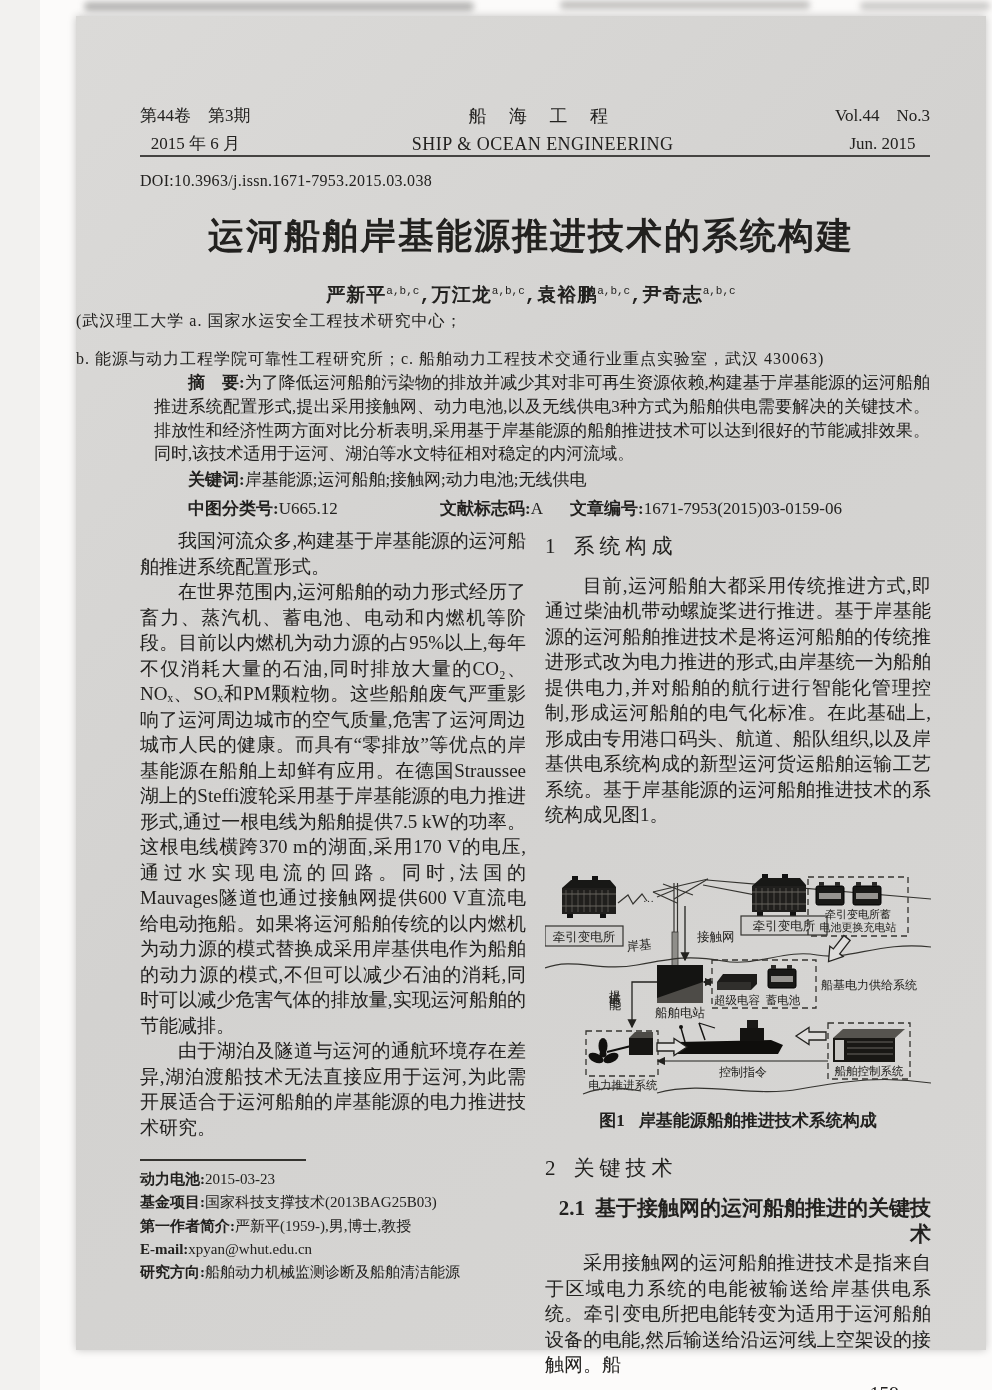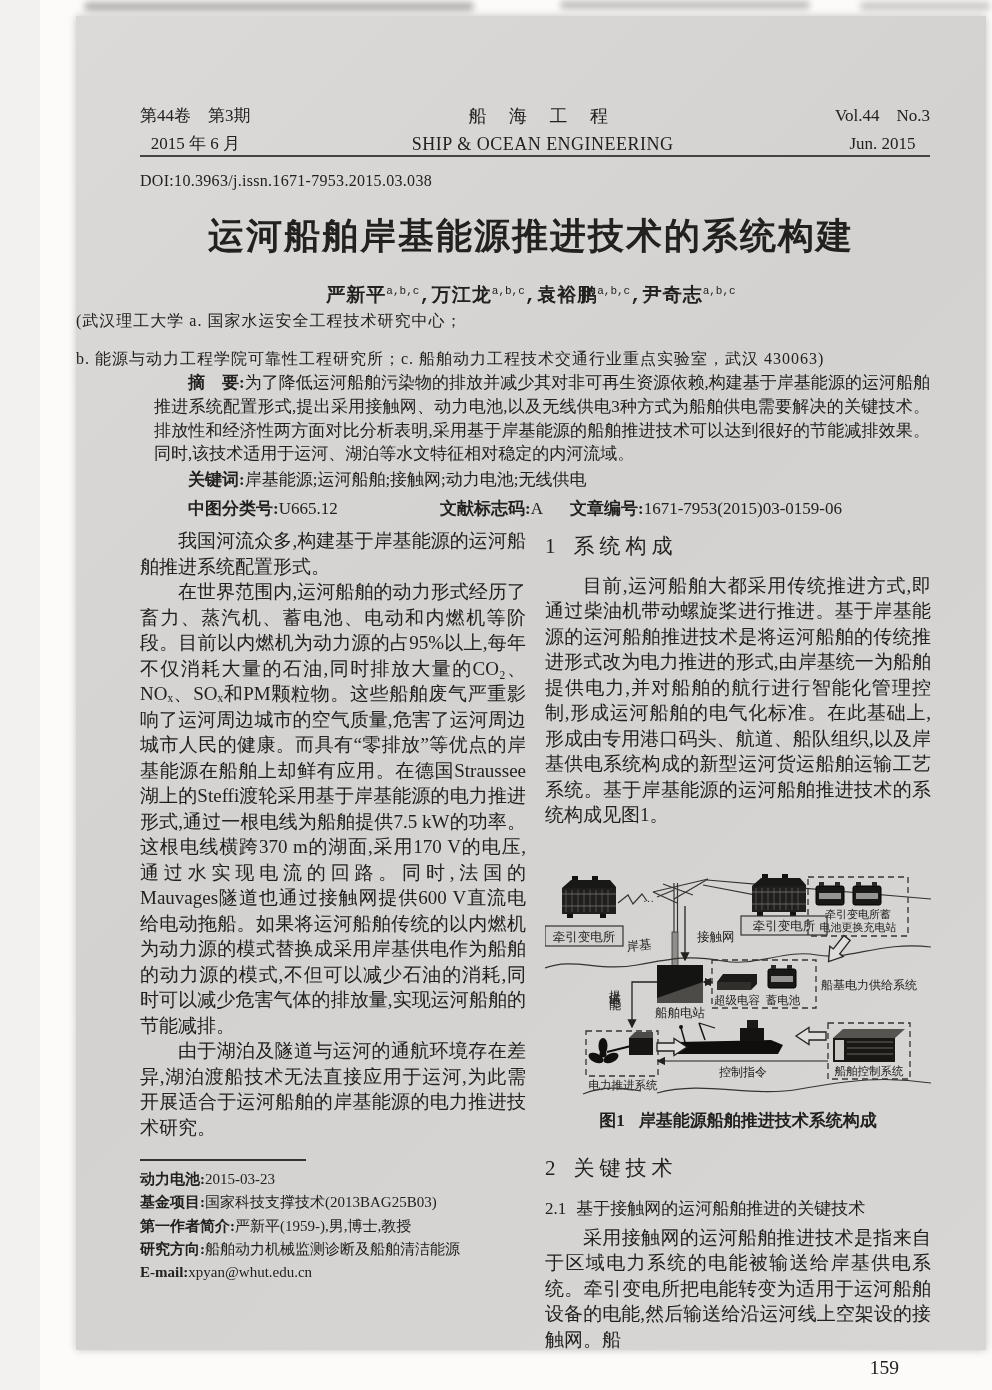--- a/index.html
+++ b/index.html
@@ -47,21 +47,21 @@
   .col-left{left:64px;} .col-right{left:469px;}
 
   .fnrule{margin-top:19px;width:166px;border-top:2px solid #34332f;}
   .fnote{margin-top:7px;font-size:15px;line-height:23.3px;text-align:left;}
   .fnote .lbl{font-weight:bold;}
 
   .h1{font-size:21px;margin:6px 0 13px;font-weight:normal;}
   .h1 .hn{margin-right:18px;}
   .h1 .ht{letter-spacing:5px;}
   .h2{margin-top:22px;}
-  .h21{font-size:17px;font-weight:normal;margin:15px 0 3px;text-align:left;}
+  .h21{font-size:21px;font-weight:bold;margin:15px 0 3px;text-align:right;}
   .h21 .hn{margin-right:10px;}
   .figwrap{margin-top:42px;}
   .figcap{text-align:center;font-weight:bold;font-size:17px;margin-top:2px;}
   .figcap .cn{margin-right:14px;}
   .pagenum{text-align:right;padding-right:32px;margin-top:3px;font-size:19.5px;}
 
   svg text{font-family:"Liberation Serif","DejaVu Serif",serif;fill:#23221f;}
   .vtext{writing-mode:vertical-rl;text-orientation:upright;letter-spacing:3px;}
 </style>
 </head>
@@ -110,22 +110,22 @@
 
     <div class="col col-left">
       <p>我国河流众多,构建基于岸基能源的运河船舶推进系统配置形式。</p>
       <p>在世界范围内,运河船舶的动力形式经历了畜力、蒸汽机、蓄电池、电动和内燃机等阶段。目前以内燃机为动力源的占95%以上,每年不仅消耗大量的石油,同时排放大量的CO₂、NOₓ、SOₓ和PM颗粒物。这些船舶废气严重影响了运河周边城市的空气质量,危害了运河周边城市人民的健康。而具有“零排放”等优点的岸基能源在船舶上却鲜有应用。在德国Straussee湖上的Steffi渡轮采用基于岸基能源的电力推进形式,通过一根电线为船舶提供7.5 kW的功率。这根电线横跨370 m的湖面,采用170 V的电压,通过水实现电流的回路。同时,法国的Mauvages隧道也通过接触网提供600 V直流电给电动拖船。如果将运河船舶传统的以内燃机为动力源的模式替换成采用岸基供电作为船舶的动力源的模式,不但可以减少石油的消耗,同时可以减少危害气体的排放量,实现运河船舶的节能减排。</p>
       <p>由于湖泊及隧道与运河的通航环境存在差异,湖泊渡船技术无法直接应用于运河,为此需开展适合于运河船舶的岸基能源的电力推进技术研究。</p>
       <div class="fnrule"></div>
       <div class="fnote">
         <div><span class="lbl">动力电池:</span><span>2015-03-23</span></div>
         <div><span class="lbl">基金项目:</span><span>国家科技支撑技术(2013BAG25B03)</span></div>
         <div><span class="lbl">第一作者简介:</span><span>严新平(1959-),男,博士,教授</span></div>
+        <div><span class="lbl">E-mail:</span><span>xpyan@whut.edu.cn</span></div>
         <div><span class="lbl">研究方向:</span><span>船舶动力机械监测诊断及船舶清洁能源</span></div>
-        <div><span class="lbl">E-mail:</span><span>xpyan@whut.edu.cn</span></div>
       </div>
     </div>
 
     <div class="col col-right">
       <div class="h1"><span class="hn">1</span><span class="ht">系统构成</span></div>
       <p>目前,运河船舶大都采用传统推进方式,即通过柴油机带动螺旋桨进行推进。基于岸基能源的运河船舶推进技术是将运河船舶的传统推进形式改为电力推进的形式,由岸基统一为船舶提供电力,并对船舶的航行进行智能化管理控制,形成运河船舶的电气化标准。在此基础上,形成由专用港口码头、航道、船队组织,以及岸基供电系统构成的新型运河货运船舶运输工艺系统。基于岸基能源的运河船舶推进技术的系统构成见图1。</p>
 
       <div class="figwrap">
         <svg width="386" height="230" viewBox="0 0 386 230">
           <defs>

